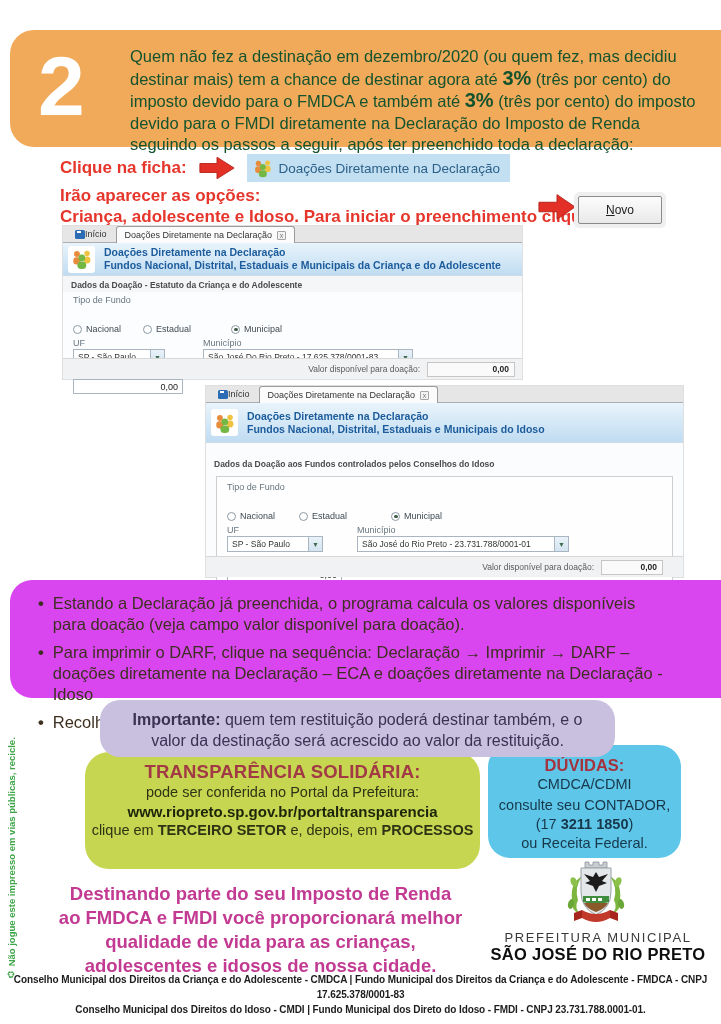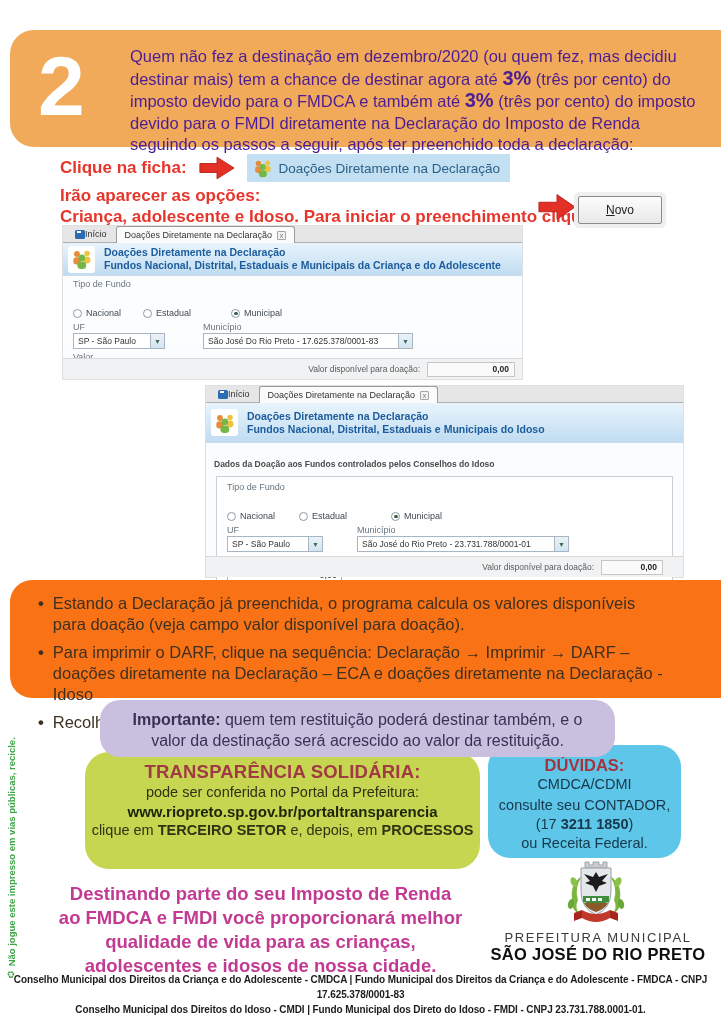--- a/index.html
+++ b/index.html
@@ -4,21 +4,21 @@
 <style>
   * { margin:0; padding:0; box-sizing:border-box; }
   html,body { background:#ffffff; font-family:"Liberation Sans","DejaVu Sans",sans-serif; }
   #page { position:relative; width:721px; height:1024px; background:#ffffff; overflow:hidden; }
   .abs { position:absolute; }
 
   
   .step-panel { left:10px; top:30px; right:0; height:117px; background:#F1A95A;
     border-radius:24px 0 0 24px; display:flex; align-items:flex-start; padding:10px 14px 10px 28px; }
   .step-num { font-size:84px; line-height:92px; font-weight:bold; color:#ffffff; width:82px; flex:none; }
-  .step-text { margin-left:10px; margin-top:6px; width:585px; font-size:16.5px; line-height:21.5px; color:#4c1d95; font-weight:500; }
+  .step-text { margin-left:10px; margin-top:6px; width:585px; font-size:16.5px; line-height:21.5px; color:#14532d; font-weight:500; }
   .pct { font-weight:bold; font-size:20px; }
 
   
   .red-txt { color:#E6352B; font-weight:bold; font-size:17px; }
   .clique-row { left:60px; top:154px; display:flex; align-items:center; gap:12px; }
   .ficha-chip { display:flex; align-items:center; gap:6px; background:#C2E0F2; padding:3px 10px 3px 6px; height:28px; }
   .ficha-chip span { color:#2C6089; font-size:13.5px; font-weight:500; }
   .opcoes { left:60px; top:185px; line-height:21px; }
   .arrow-icon svg { display:block; }
 
@@ -57,21 +57,21 @@
     display:flex; align-items:center; justify-content:center; font-size:7px; color:#3D6E50; flex:none; }
   .inputbox { background:#fff; border:1px solid #A9B6C2; height:15px; font-size:9px; color:#222;
     display:flex; align-items:center; justify-content:flex-end; padding:0 4px; }
   .shot-footer { position:absolute; left:0; right:0; bottom:0; height:21px; background:#F1F2F3; border-top:1px solid #D8D8D8;
     display:flex; align-items:center; justify-content:flex-end; gap:7px; padding:0 7px; font-size:8.5px; color:#5A5A5A; }
   .val-box { width:88px; height:15px; background:#FAFAFA; border:1px solid #C6C6C6; display:flex; align-items:center;
     justify-content:flex-end; padding:0 5px; font-weight:bold; font-size:8.5px; color:#222; }
   .inner-panel { margin:5px 10px 0 10px; background:#FEFEFE; border:1px solid #CClightgray; border:1px solid #CCCFD2; padding:5px 10px 8px 10px; }
 
   
-  .bullets-panel { left:10px; top:580px; right:0; height:118px; background:#f97316; border-radius:22px 0 0 22px;
+  .bullets-panel { left:10px; top:580px; right:0; height:118px; background:#d946ef; border-radius:22px 0 0 22px;
     padding:13px 18px 0 28px; }
   .bullet { display:flex; gap:9px; font-size:16.5px; line-height:21px; color:#3d3020; font-weight:500; margin-bottom:7px; }
   .bullet::before { content:"•"; font-weight:bold; }
   .bullet .bt { max-width:620px; }
 
   
   .importante-box { left:100px; top:700px; width:515px; height:57px; background:#C8C0DE; border-radius:20px;
     z-index:3; display:flex; flex-direction:column; justify-content:center; text-align:center;
     font-size:16px; line-height:21px; color:#3A3153; padding:2px 18px 0 18px; }
   .transparencia-box { left:85px; top:752px; width:395px; height:117px; background:#C6D650; border-radius:24px;
@@ -160,20 +160,21 @@
             <rect x="13.8" y="9.3" width="7.4" height="7.5" rx="3.4" fill="#EFC341"></rect>
           <circle cx="11.8" cy="10.8" r="3.6" fill="#74B843"></circle>
             <rect x="7" y="14.6" width="9.6" height="8.4" rx="4.2" fill="#74B843"></rect>
         </svg>
       </span>
       <div>
         <div class="shot-title">Doações Diretamente na Declaração</div>
         <div class="shot-title">Fundos Nacional, Distrital, Estaduais e Municipais da Criança e do Adolescente</div>
       </div>
     </div>
+    <div class="section-row">Dados da Doação - Estatuto da Criança e do Adolescente</div>
     <div class="shot-form" style="height:68px;">
       <div class="f-label">Tipo de Fundo</div>
       <div class="radio-row" style="gap:22px;">
         <span class="radio">
             <span class="circ"></span>
             <span>Nacional</span>
           </span>
         <span class="radio">
             <span class="circ"></span>
             <span>Estadual</span>

